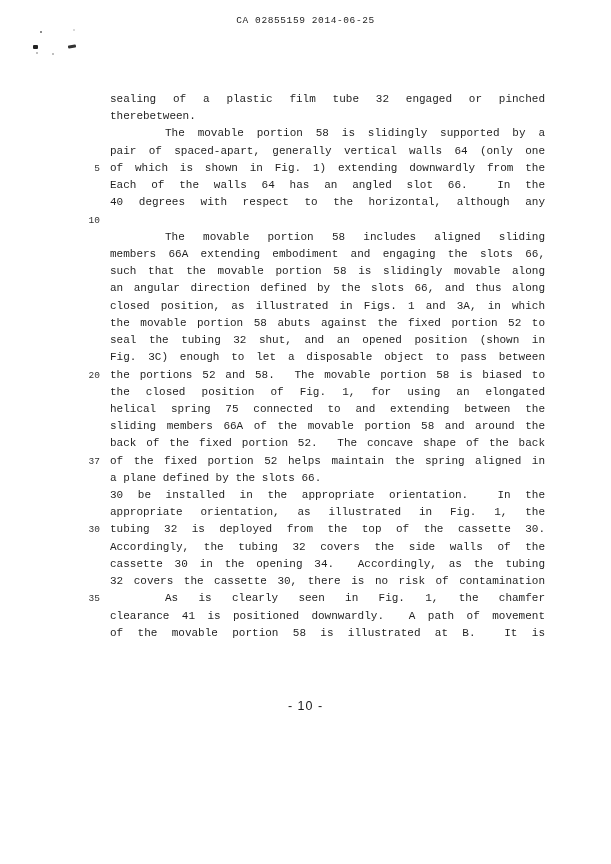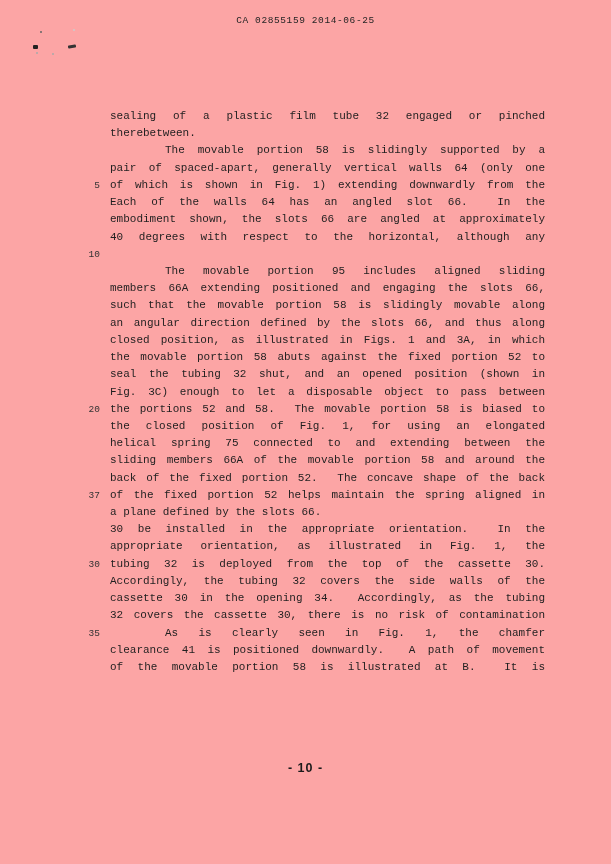--- a/index.html
+++ b/index.html
@@ -1,38 +1,38 @@
 <!DOCTYPE html>
 <html><head>
 <meta charset="utf-8">
 <style>
   html, body { margin: 0; padding: 0; background: #888; }
   .page {
     position: relative;
     width: 611px;
     height: 864px;
-    background: #fca5a5;
+    background: #ffffff;
     overflow: hidden;
     font-family: "Liberation Mono", "DejaVu Sans Mono", monospace;
     color: #1f1f1f;
   }
   .doc-id {
     position: absolute;
     top: 15px;
     left: 0;
     width: 100%;
     text-align: center;
     font-size: 9.5px;
     letter-spacing: 0.6px;
     color: #242424;
   }
   .text-body {
     position: absolute;
     left: 110px;
-    top: 108px;
+    top: 91px;
     width: 435px;
   }
   .line {
     position: relative;
     font-size: 11px;
     line-height: 17.22px;
     height: 17.22px;
     white-space: nowrap;
     text-align: left;
   }
@@ -47,29 +47,28 @@
     left: -30px;
     top: 0;
     width: 20px;
     text-align: right;
     font-size: 9.5px;
     color: #333;
     text-align-last: right;
   }
   .page-num {
     position: absolute;
-    top: 761px;
+    top: 699px;
     left: 0;
     width: 100%;
     text-align: center;
     font-family: "Liberation Sans", sans-serif;
     font-size: 12.5px;
     letter-spacing: 1px;
     color: #1a1a1a;
-    font-weight: bold;
   }
   .speck { position: absolute; border-radius: 1px; }
   .speck.s1 { left: 40px; top: 31px; width: 2px; height: 2px; background: #666; }
   .speck.s2 { left: 33px; top: 45px; width: 5px; height: 4px; background: #222; }
   .speck.s3 { left: 68px; top: 45px; width: 8px; height: 3px; background: #333; transform: rotate(-8deg); }
   .speck.s4 { left: 36px; top: 52px; width: 2px; height: 2px; background: #aaa; }
   .speck.s5 { left: 52px; top: 53px; width: 2px; height: 2px; background: #aaa; }
   .speck.s6 { left: 73px; top: 29px; width: 2px; height: 2px; background: #ccc; }
 </style>
 </head>
@@ -106,36 +105,32 @@
       <div class="line justify">
     <span class="num">5</span>
     <span>of which is shown in Fig. 1) extending downwardly from the</span>
   </div>
       <div class="line justify">
     <span class="num"></span>
     <span>Each of the walls 64 has an angled slot 66.&nbsp; In the</span>
   </div>
       <div class="line justify">
     <span class="num"></span>
-    <span>embodiment shown, the slots 66 are angled at approximately</span>
-  </div>
-      <div class="line justify">
-    <span class="num"></span>
     <span>40 degrees with respect to the horizontal, although any</span>
   </div>
       <div class="line">
     <span class="num">10</span>
   </div>
       <div class="line justify indent">
     <span class="num"></span>
-    <span>The movable portion 95 includes aligned sliding</span>
-  </div>
-      <div class="line justify">
-    <span class="num"></span>
-    <span>members 66A extending positioned and engaging the slots 66,</span>
+    <span>The movable portion 58 includes aligned sliding</span>
+  </div>
+      <div class="line justify">
+    <span class="num"></span>
+    <span>members 66A extending embodiment and engaging the slots 66,</span>
   </div>
       <div class="line justify">
     <span class="num"></span>
     <span>such that the movable portion 58 is slidingly movable along</span>
   </div>
       <div class="line justify">
     <span class="num"></span>
     <span>an angular direction defined by the slots 66, and thus along</span>
   </div>
       <div class="line justify">

